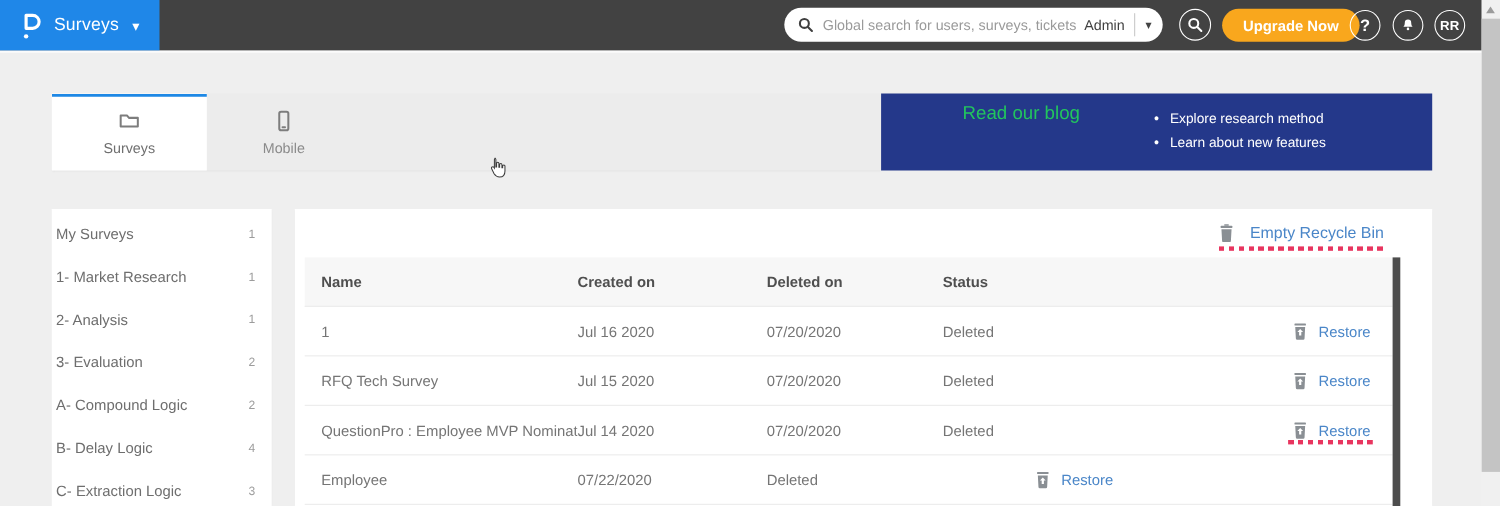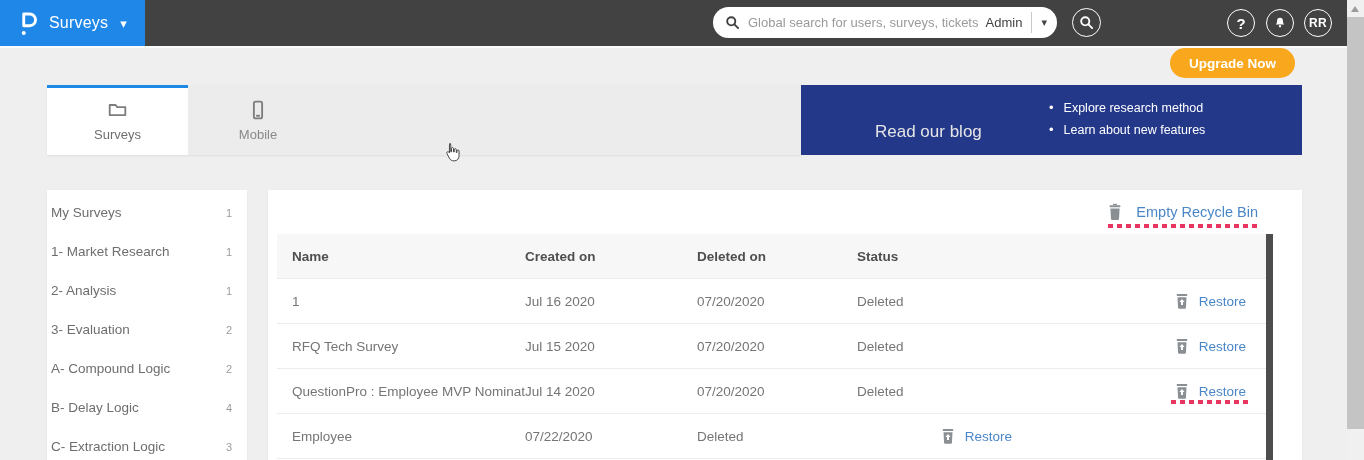--- a/index.html
+++ b/index.html
@@ -31,37 +31,37 @@
   .pill-divider { width:1px; height:21px; background:#c9c9c9; margin-right:9px; }
   .search-pill .caret { color:#444; font-size:11px; }
 
   .circle-btn { position:absolute; width:29px; height:29px; border:1.5px solid #fff; border-radius:50%;
                 display:flex; align-items:center; justify-content:center; cursor:pointer; color:#fff; }
   .btn-search-circle { left:1072px; top:8px; }
   .btn-help { left:1227px; top:9px; width:28px; height:28px; font-weight:bold; font-size:15px; }
   .btn-bell { left:1266px; top:9px; width:28px; height:28px; }
   .btn-avatar { left:1304px; top:9px; width:28px; height:28px; font-weight:bold; font-size:12px; letter-spacing:.3px; }
 
-  .upgrade-btn { position:absolute; left:1170px; top:8px; height:30px; padding:0 19px; border:none;
+  .upgrade-btn { position:absolute; left:1111px; top:8px; height:30px; padding:0 19px; border:none;
                  border-radius:15px; background:#f9a71d; color:#fff; font-weight:bold; font-size:13.5px;
-                 font-family:"Liberation Sans", sans-serif; cursor:pointer;margin-top:40px; }
+                 font-family:"Liberation Sans", sans-serif; cursor:pointer; }
 
   
   .tabstrip { position:absolute; left:47px; top:85px; width:754px; height:70px; background:#ececec;
               display:flex; box-shadow:0 1px 2px rgba(0,0,0,.07); }
   .tab { height:70px; display:flex; flex-direction:column; align-items:center; justify-content:center;
          gap:6px; cursor:pointer; font-size:13px; color:#8a8a8a; }
   .tab-surveys { width:141px; background:#fff; box-shadow:inset 0 3px 0 #1e88e5; color:#6f6f6f; }
   .tab-organization { width:140px; }
   .tab-usage { width:156px; background:#e0e0e0; }
   .tab-mobile { width:140px; }
 
   
   .banner { position:absolute; left:801px; top:85px; width:501px; height:70px; background:#24388a; cursor:pointer; }
-  .banner-title { position:absolute; left:74px; top:37px; color:#e5e5e5; font-size:17px; }
+  .banner-title { position:absolute; left:74px; top:8px; color:#22c55e; font-size:17px; }
   .banner-bullets { position:absolute; left:248px; top:12px; }
   .banner-bullet { color:#fff; font-size:12.5px; line-height:21px; white-space:nowrap; }
   .banner-bullet::before { content:"•"; margin-right:10px; font-size:13px; }
 
   
   .sidebar-card { position:absolute; left:47px; top:190px; width:200px; height:270px; background:#fff;
                   box-shadow:0 1px 2px rgba(0,0,0,.06); padding-top:3px; overflow:hidden; }
   .side-item { height:39px; display:flex; align-items:center; justify-content:space-between;
                padding:0 15px 0 4px; cursor:pointer;gap:30px; }
   .side-item .label { font-size:13.5px; color:#6e6e6e; }

